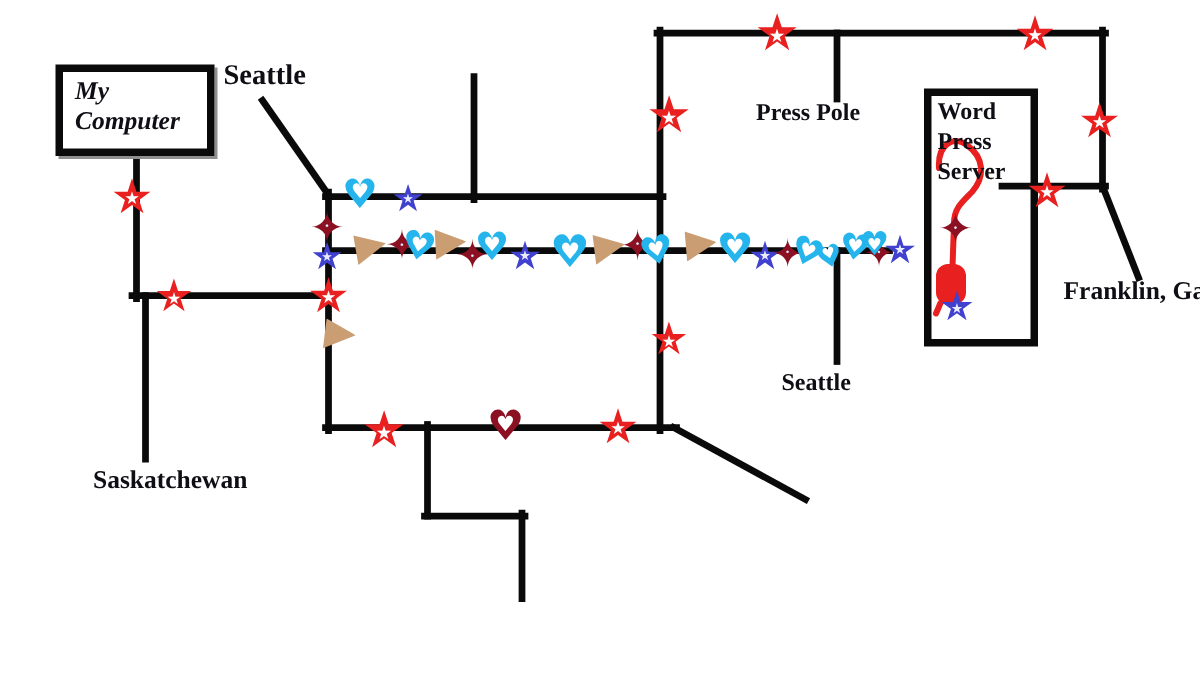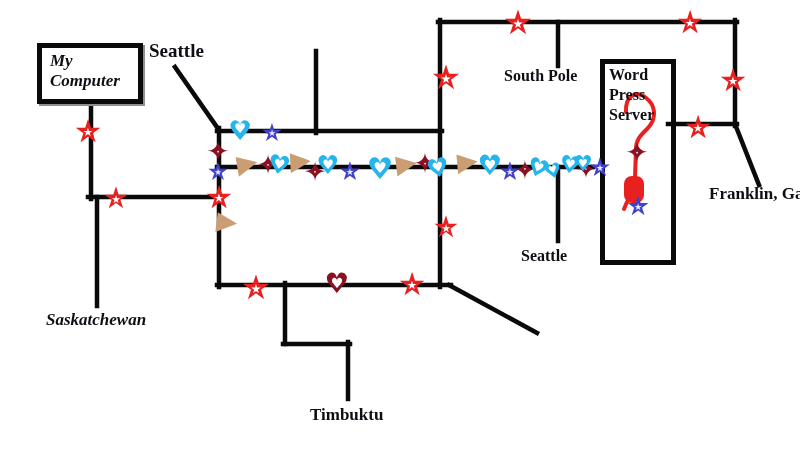--- a/index.html
+++ b/index.html
@@ -7,29 +7,29 @@
     position:relative;width:800px;height:453px;background:#fff;overflow:hidden;
     font-family:"Liberation Serif",serif;color:var(--text,#0e0e14);
   }
   #wires{position:absolute;left:0;top:0;width:800px;height:453px;}
   .net-line{stroke:var(--line,#0a0a0a);stroke-width:4.5;stroke-linecap:square;fill:none;}
   .squiggle{stroke:var(--red,#e8201f);stroke-width:4;fill:none;stroke-linecap:round;}
   .plug{fill:var(--red,#e8201f);}
   .node-box{position:absolute;border:5px solid var(--line,#0a0a0a);background:#fff;box-sizing:border-box;}
   #my-computer-box{left:37px;top:43px;width:106px;height:61px;box-shadow:2px 2px 0 #8f8f8f;}
   #my-computer-box .box-label{padding:3px 0 0 8px;font-size:17px;font-weight:bold;line-height:20px;width:92px;font-style:italic;}
-  #wordpress-box{left:600px;top:59px;width:76px;height:206px;background:transparent;}
+  #wordpress-box{left:616px;top:59px;width:76px;height:172px;background:transparent;}
   #wordpress-box .box-label{padding:1px 0 0 4px;font-size:16px;font-weight:bold;line-height:20px;width:60px;}
   .map-label{position:absolute;font-weight:bold;white-space:nowrap;}
   #lbl-seattle{left:149px;top:40px;font-size:19px;}
   #lbl-nnl{left:256px;top:15px;font-size:18px;}
   #lbl-southpole{left:504px;top:67px;font-size:16px;}
   #lbl-franklin{left:709px;top:183px;font-size:17px;white-space:normal;width:95px;line-height:21px;}
   #lbl-atlanta{left:521px;top:247px;font-size:16px;}
-  #lbl-saskatchewan{left:46px;top:310px;font-size:17px;font-style:italic;}
+  #lbl-saskatchewan{left:62px;top:310px;font-size:17px;}
   #lbl-shangrilaw{left:512px;top:340px;font-size:17px;}
   #lbl-timbuktu{left:310px;top:405px;font-size:17px;}
   
   .sym{position:absolute;line-height:1;pointer-events:none;}
   .sym .glyph{position:relative;display:block;font-style:normal;font-weight:normal;
               font-family:"DejaVu Sans",sans-serif;line-height:1;}
   .sym .inner{position:absolute;left:50%;top:52%;transform:translate(-50%,-50%);
               font-style:normal;font-family:"DejaVu Sans",sans-serif;line-height:1;}
   .red-star .glyph{color:var(--red,#e8201f);}
   .red-star .inner{color:#fff;font-size:.36em;top:55%;}
@@ -77,25 +77,24 @@
 
   <div class="node-box" id="my-computer-box">
     <div class="box-label">My Computer</div>
   </div>
 
   <div class="node-box" id="wordpress-box">
     <div class="box-label">Word Press Server</div>
   </div>
 
   <div class="map-label" id="lbl-seattle">Seattle</div>
-  <div class="map-label" id="lbl-southpole">South Pole</div>
+  <div class="map-label" id="lbl-southpole">Press Pole</div>
   <div class="map-label" id="lbl-franklin">Franklin, Ga</div>
   <div class="map-label" id="lbl-atlanta">Seattle</div>
   <div class="map-label" id="lbl-saskatchewan">Saskatchewan</div>
-  <div class="map-label" id="lbl-timbuktu">Timbuktu</div>
 
   <div id="symbol-layer">
       <span class="sym red-star" style="left: 88px; top: 131px; transform: translate(-50%, -50%) rotate(0deg); font-size: 32px;">
         <b class="glyph">★</b>
         <i class="inner">★</i>
       </span>
       <span class="sym red-star" style="left: 116px; top: 198px; transform: translate(-50%, -50%) rotate(0deg); font-size: 30px;">
         <b class="glyph">★</b>
         <i class="inner">★</i>
       </span>

